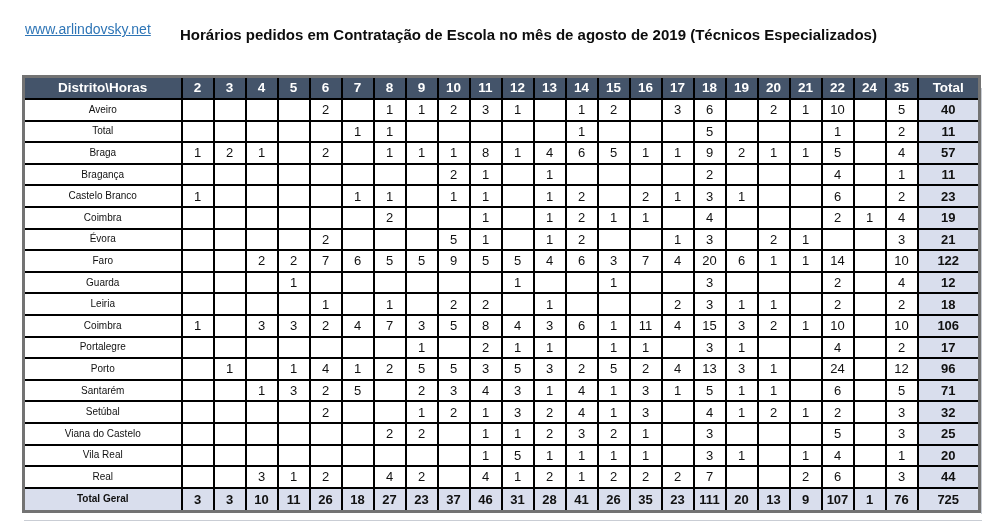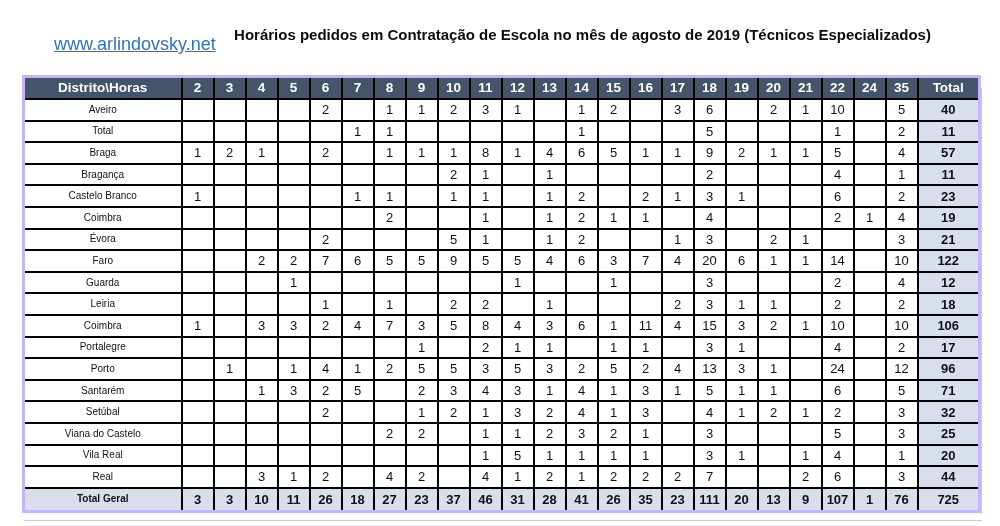--- a/index.html
+++ b/index.html
@@ -4,39 +4,38 @@
 <style>
   html,body{margin:0;padding:0;}
   body{
     width:1000px;height:526px;
     background:#ffffff;
     font-family:"Liberation Sans", sans-serif;
     position:relative;overflow:hidden;
     color:#111;
   }
   .site-link{
-    position:absolute;left:25px;top:34px;
-    font-size:18px;
+    position:absolute;left:25px;top:21px;
+    font-size:14px;
     color:var(--link-color,#2E75B6);
     text-decoration:underline;
     cursor:pointer;
-    margin-left:29px;
   }
   .page-title{
     position:absolute;left:180px;right:15px;top:26px;
-    text-align:center;
+    text-align:left;
     font-size:15px;font-weight:bold;color:#0d0d0d;
     white-space:nowrap;
   }
   table.grid{
     position:absolute;left:22px;top:75px;
     width:956px;
     border-collapse:collapse;
     table-layout:fixed;
-    border:3px solid #c4b5fd;
+    border:3px solid #737373;
     padding-left:7px;
   }
   .grid th,.grid td{
     border:2px solid var(--grid-border,#000);
     text-align:center;
     vertical-align:middle;
     padding:0;
     height:19.6px;
     font-size:13px;
     line-height:1;

